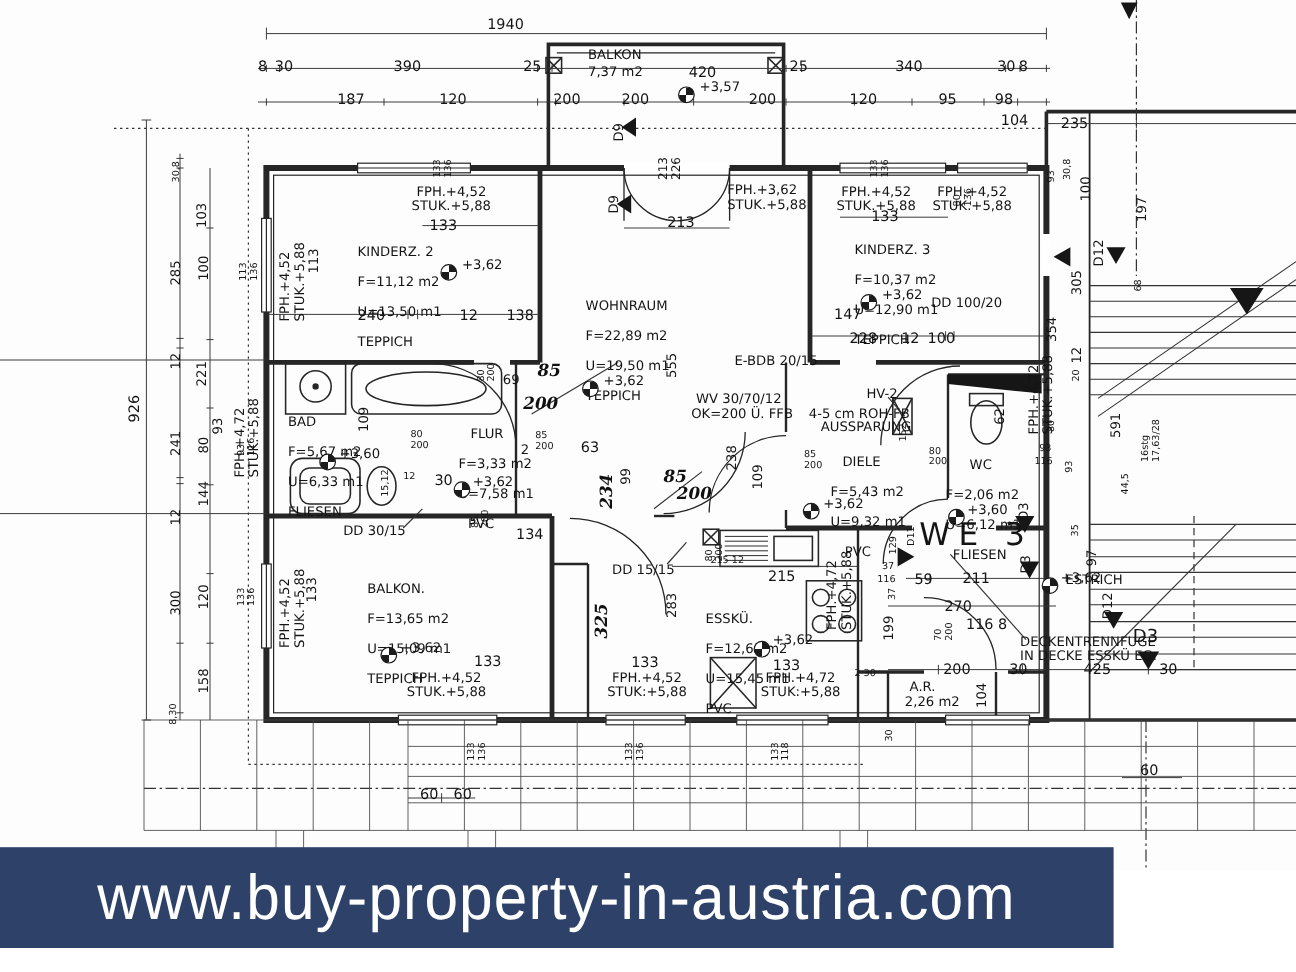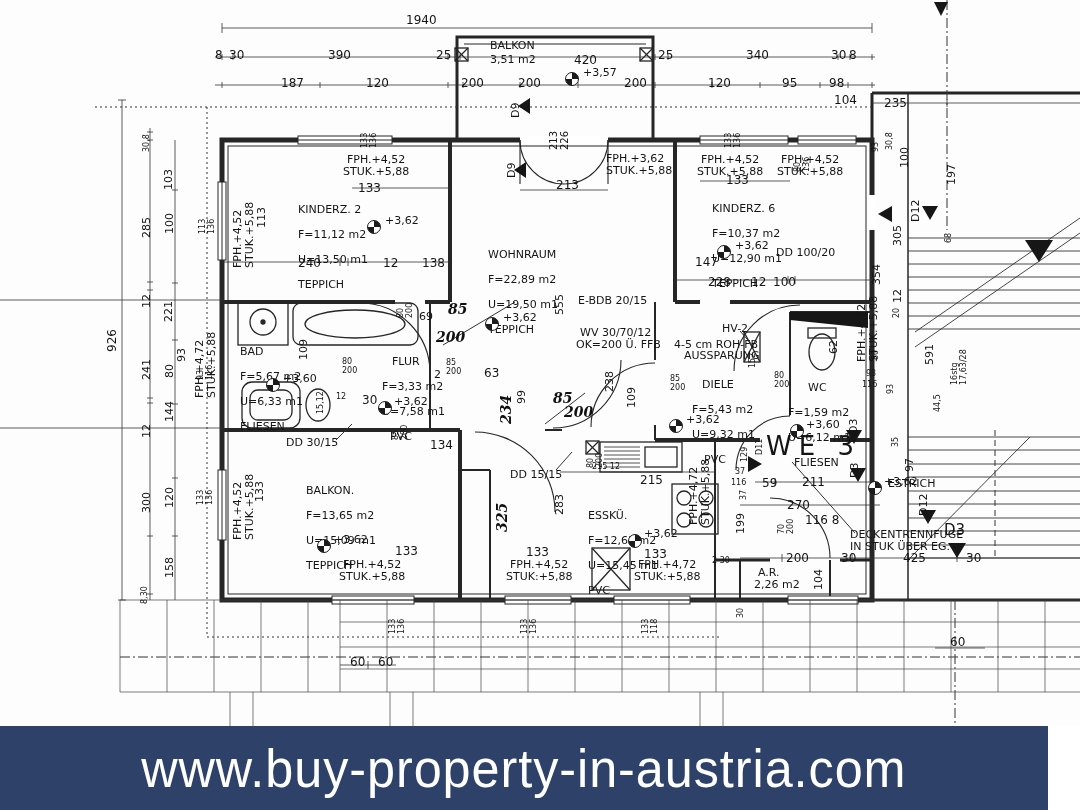--- a/index.html
+++ b/index.html
@@ -12,21 +12,21 @@
   .s{font-size:8px;line-height:9px;}
   .v{transform:rotate(-90deg);transform-origin:0 0;}
   .v8{font-size:8px;line-height:9px;transform:rotate(-90deg);transform-origin:0 0;}
   .v10{font-size:10px;line-height:11px;transform:rotate(-90deg);transform-origin:0 0;}
   .hand{font-family:"DejaVu Serif",serif;font-style:italic;font-size:14px;font-weight:bold;color:#101010;}
   .blk div{height:13px;}
   .big{font-size:26px;letter-spacing:7px;font-weight:500;}
   .d3big{font-size:15px;}
   .lvl{position:absolute;width:12px;height:12px;border-radius:50%;border:1px solid #1b1b1b;
        background:conic-gradient(from 0deg,#1b1b1b 0 90deg,#fff 90deg 180deg,#1b1b1b 180deg 270deg,#fff 270deg 360deg);}
-  .banner{position:absolute;left:0;top:726px;width:1048px;height:84px;display:flex;align-items:center;justify-content:center;}
+  .banner{position:absolute;left:0;top:706px;width:928px;height:84px;display:flex;align-items:center;justify-content:center;}
   .banner span{font-size:53px;color:#fff;transform:scaleX(0.95);letter-spacing:1px;font-family:"Liberation Sans",sans-serif;}
 </style>
 </head>
 <body>
 
 <div class="page">
 <div class="plan">
 
 <svg width="1080" height="726">
 
@@ -217,21 +217,21 @@
 <span class="lb v8" style="left:360px;top:148px">133
 136</span>
 <span class="lb v10" style="left:548px;top:150px">213
 226</span>
 <span class="lb v8" style="left:724px;top:148px">133
 136</span>
 <span class="lb v8" style="left:793px;top:172px">80
 136</span>
 
 <span class="lb" style="left:490px;top:40px">BALKON</span>
-<span class="lb" style="left:490px;top:54px">3,51 m2</span>
+<span class="lb" style="left:490px;top:54px">7,37 m2</span>
 <span class="lb" style="left:583px;top:67px">+3,57</span>
 <span class="lvl" style="left:565px;top:72px"></span>
 
 <span class="lb d v" style="left:106px;top:352px">926</span>
 <span class="lb v8" style="left:142px;top:152px">30,8</span>
 <span class="lb v" style="left:163px;top:190px">103</span>
 <span class="lb v" style="left:141px;top:238px">285</span>
 <span class="lb v" style="left:164px;top:234px">100</span>
 <span class="lb v8" style="left:198px;top:234px">113
 136</span>
@@ -278,31 +278,31 @@
   <div>WOHNRAUM</div>
   <div>F=22,89 m2</div>
   <div>U=19,50 m1</div>
   <div>TEPPICH</div>
 </div>
 <span class="lb v" style="left:554px;top:315px">555</span>
 <span class="lb" style="left:503px;top:312px">+3,62</span>
 <span class="lvl" style="left:485px;top:317px"></span>
 <span class="lb hand" style="left:448px;top:303px">85</span>
 <span class="lb hand" style="left:436px;top:331px">200</span>
-<span class="lb" style="left:578px;top:295px">E-BDB 20/15</span>
+<span class="lb" style="left:612px;top:295px">E-BDB 20/15</span>
 <span class="lb" style="left:580px;top:327px">WV 30/70/12</span>
 <span class="lb" style="left:576px;top:339px">OK=200 Ü. FFB</span>
 
 <span class="lb" style="left:701px;top:154px">FPH.+4,52</span>
 <span class="lb" style="left:697px;top:166px">STUK.+5,88</span>
 <span class="lb" style="left:781px;top:154px">FPH.+4,52</span>
 <span class="lb" style="left:777px;top:166px">STUK.+5,88</span>
 <span class="lb d" style="left:726px;top:174px">133</span>
 <div class="lb blk" style="left:712px;top:191px">
-  <div>KINDERZ. 6</div>
+  <div>KINDERZ. 3</div>
   <div>F=10,37 m2</div>
   <div>U=12,90 m1</div>
   <div>TEPPICH</div>
 </div>
 <span class="lb" style="left:735px;top:240px">+3,62</span>
 <span class="lvl" style="left:717px;top:245px"></span>
 <span class="lb" style="left:776px;top:247px">DD 100/20</span>
 <span class="lb d" style="left:695px;top:256px">147</span>
 <span class="lb d" style="left:708px;top:276px">228</span>
 <span class="lb d" style="left:751px;top:276px">12</span>
@@ -382,21 +382,21 @@
 <div class="lb blk" style="left:692px;top:367px">
   <div style="padding-left:10px">DIELE</div>
   <div>F=5,43 m2</div>
   <div>U=9,32 m1</div>
   <div style="padding-left:12px">PVC</div>
 </div>
 <span class="lb" style="left:686px;top:414px">+3,62</span>
 <span class="lvl" style="left:669px;top:419px"></span>
 <div class="lb blk" style="left:788px;top:370px">
   <div style="padding-left:20px">WC</div>
-  <div>F=1,59 m2</div>
+  <div>F=2,06 m2</div>
   <div>U=6,12 m1</div>
   <div style="padding-left:6px">FLIESEN</div>
 </div>
 <span class="lb" style="left:806px;top:419px">+3,60</span>
 <span class="lvl" style="left:790px;top:424px"></span>
 <span class="lb v" style="left:848px;top:434px">D3</span>
 
 <span class="lb v" style="left:232px;top:540px">FPH.+4,52
 STUK.+5,88</span>
 <span class="lb v" style="left:254px;top:502px">133</span>
@@ -448,21 +448,21 @@
 <span class="lb v8" style="left:739px;top:500px">37</span>
 <span class="lb v" style="left:904px;top:472px">97</span>
 <span class="lb v8" style="left:891px;top:447px">35</span>
 <span class="lb" style="left:884px;top:476px">+3,62</span>
 <span class="lvl" style="left:868px;top:481px"></span>
 <span class="lb" style="left:888px;top:478px">ESTRICH</span>
 <span class="lb v" style="left:849px;top:478px">D3</span>
 <span class="lb v" style="left:918px;top:516px">D12</span>
 <span class="lb d3big" style="left:944px;top:524px;position:absolute">D3</span>
 <span class="lb" style="left:850px;top:529px">DECKENTRENNFUGE</span>
-<span class="lb" style="left:850px;top:541px">IN STUK ÜBER EG.</span>
+<span class="lb" style="left:850px;top:541px">IN DECKE ESSKÜ EG.</span>
 <span class="lb d" style="left:787px;top:499px">270</span>
 <span class="lb v" style="left:735px;top:534px">199</span>
 <span class="lb d" style="left:805px;top:514px">116  8</span>
 <span class="lb v8" style="left:777px;top:534px">70
 200</span>
 <span class="lb d" style="left:786px;top:552px">200</span>
 <span class="lb d" style="left:841px;top:552px">30</span>
 <span class="lb d" style="left:903px;top:552px">425</span>
 <span class="lb d" style="left:966px;top:552px">30</span>
 <span class="lb v" style="left:813px;top:590px">104</span>

